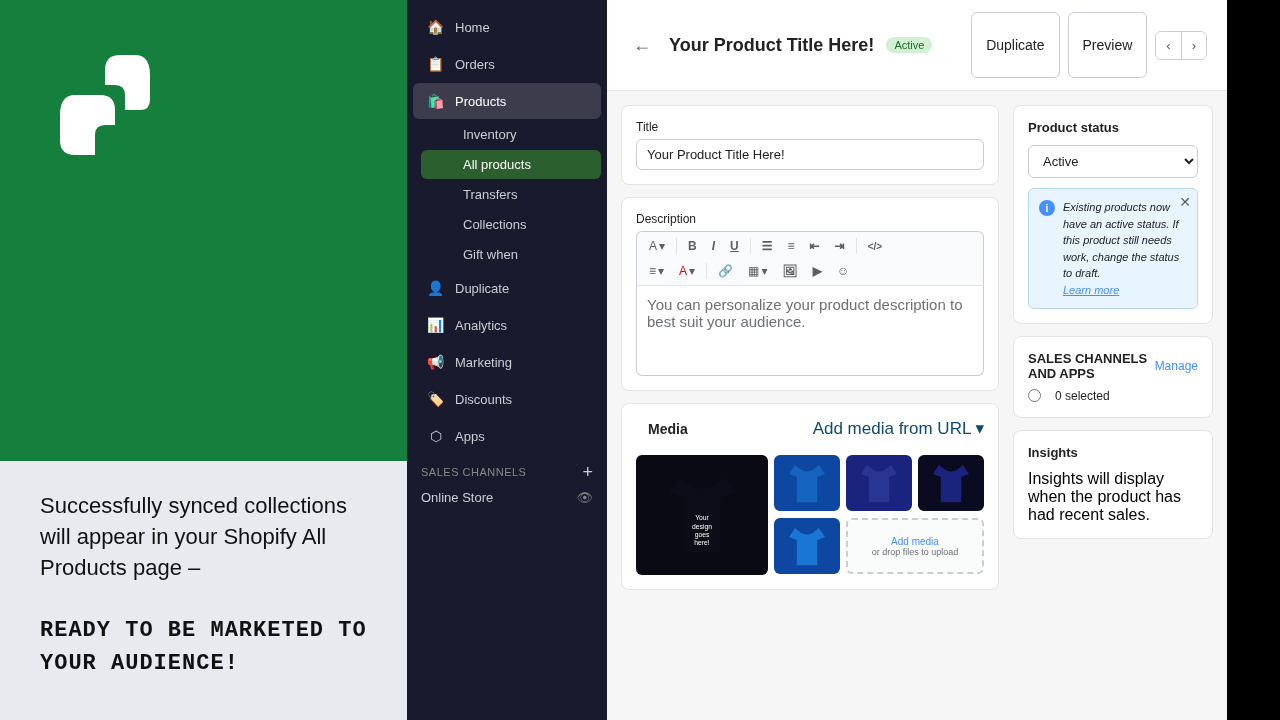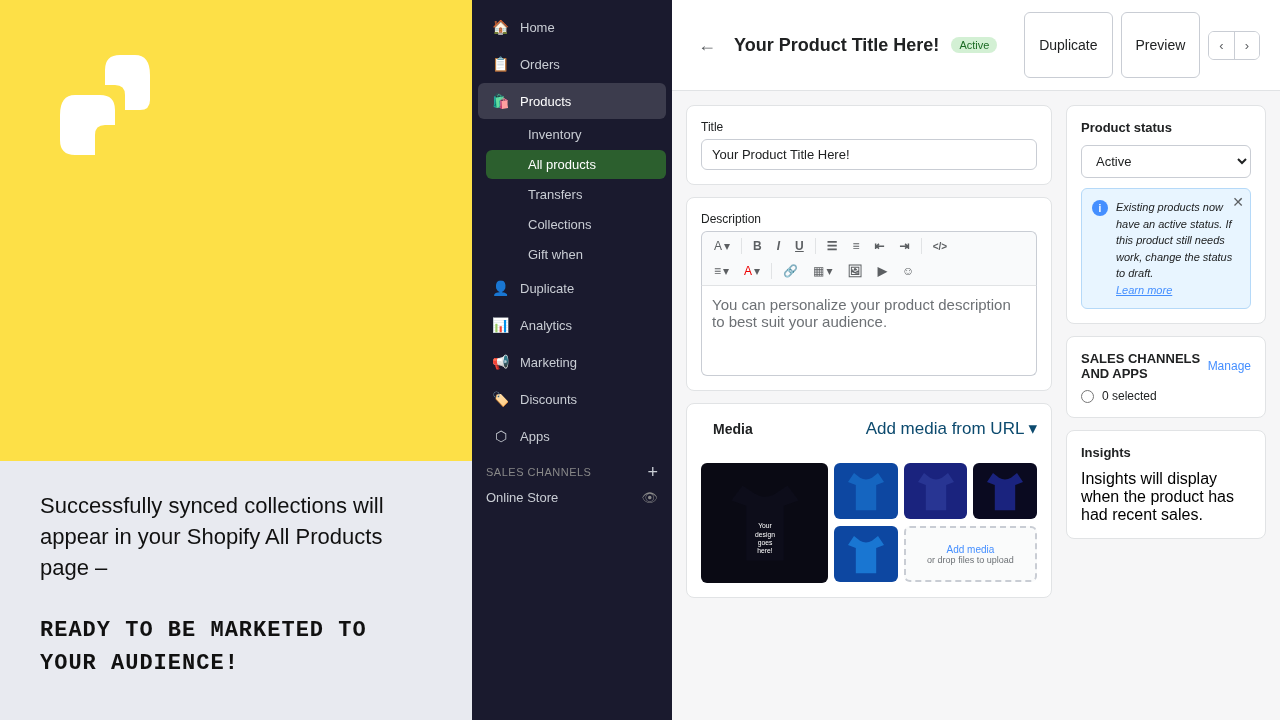--- a/index.html
+++ b/index.html
@@ -1,22 +1,22 @@
 <!DOCTYPE html>
 <html><head>
   <meta charset="utf-8">
   <style>
     * { box-sizing: border-box; margin: 0; padding: 0; }
     body { width: 1280px; height: 720px; overflow: hidden; font-family: -apple-system, BlinkMacSystemFont, 'Segoe UI', sans-serif; background: #000; display: flex; }
 
     
     .promo-panel {
-      width: 472px;
+      width: 407px;
       height: 720px;
-      background: #fde047;
+      background: #15803d;
       position: relative;
       flex-shrink: 0;
     }
     .logo-area {
       position: absolute;
       top: 40px;
       left: 40px;
     }
     .logo-s {
       width: 130px;
@@ -284,21 +284,21 @@
       font-size: 15px;
       color: #6d7175;
       background: #fff;
     }
 
     
     .media-header {
       display: flex;
       justify-content: space-between;
       align-items: center;
-      margin-bottom: 24px;
+      margin-bottom: 16px;
       padding-left: 12px;
     }
     .media-title {
       font-size: 14px;
       font-weight: 600;
       color: #202223;
     }
     .add-media-link {
       color: #0c4a6e;
       font-size: 17px;
@@ -385,22 +385,22 @@
       margin-bottom: 8px;
     }
     .manage-link {
       color: #458fff;
       font-size: 12px;
       cursor: pointer;
       text-decoration: none;
     }
     .radio-option {
       display: flex;
-      align-items: flex-end;
-      gap: 8px;
+      align-items: flex-start;
+      gap: 14px;
       font-size: 12px;
       color: #202223;
     }
     .radio-option input[type="radio"] { cursor: pointer; }
 
     
     .org-field {
       margin-bottom: 10px;
     }
     .org-field-label {

